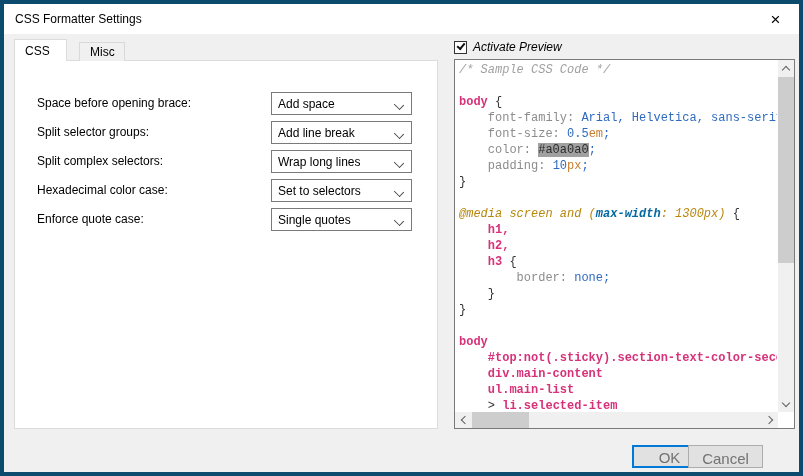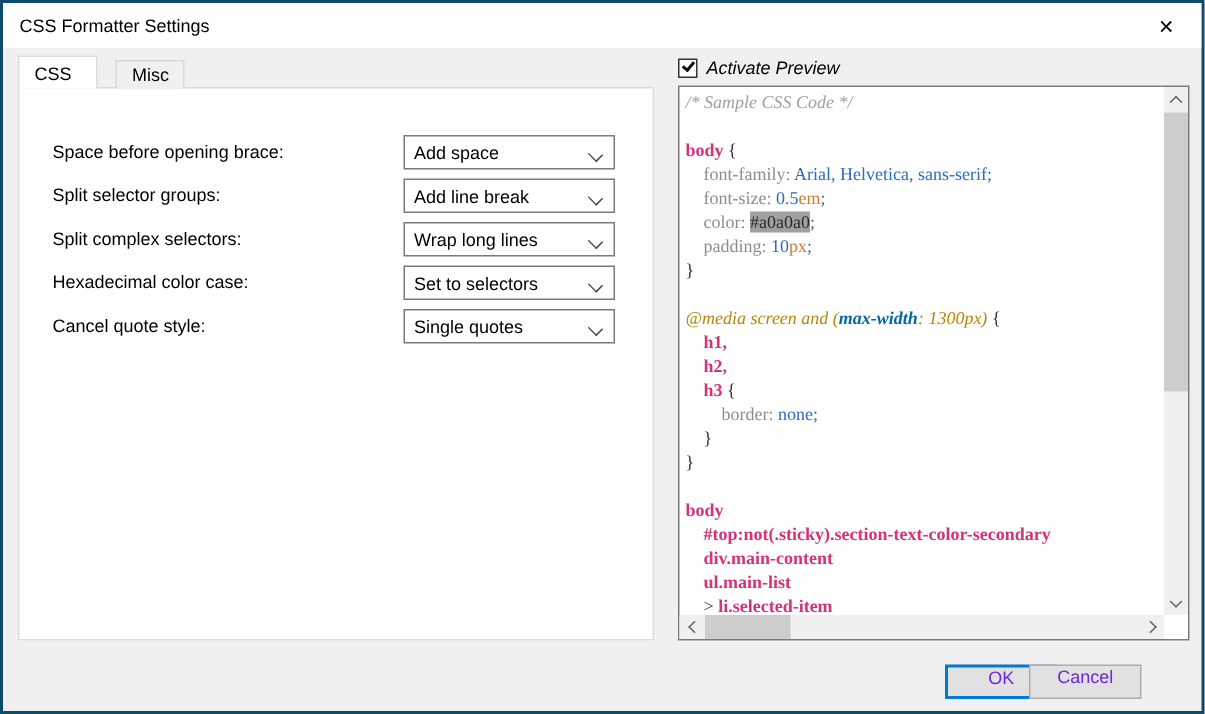--- a/index.html
+++ b/index.html
@@ -5,21 +5,21 @@
   html,body{margin:0;padding:0;}
   body{
     width:803px;height:476px;
     font-family:"Liberation Sans", sans-serif;
     background:#ffffff;
     position:relative;
     -webkit-font-smoothing:antialiased;
   }
   .dialog{
     position:absolute;left:0;top:0;width:803px;height:476px;
-    box-sizing:border-box;border:2px solid #0c4a6e;background:#f0f0f0;overflow:hidden;
+    box-sizing:border-box;border:4px solid #0c4a6e;background:#f0f0f0;overflow:hidden;
   }
   
   .titlebar{position:absolute;left:0;top:0;right:0;height:30px;background:#ffffff;}
   .title{position:absolute;left:11px;top:8px;font-size:12px;color:#000;}
   .close-btn{
     position:absolute;right:1px;top:1px;width:45px;height:28px;
     display:flex;align-items:center;justify-content:center;
     font-size:17px;color:#000;cursor:default;line-height:1;
   }
   
@@ -64,21 +64,21 @@
     content:"";position:absolute;left:2px;top:1px;width:6px;height:3px;
     border-left:2px solid #111;border-bottom:2px solid #111;transform:rotate(-50deg);
   }
   .checkbox-label{font-size:12px;color:#000;margin-left:6px;font-style:italic;}
   .codebox{
     position:absolute;left:450px;top:55px;width:341px;height:370px;
     box-sizing:border-box;border:1px solid #7a7a7a;background:#fff;z-index:2;
   }
   .code-content{
     position:absolute;left:0;top:0;right:17px;bottom:17px;overflow:hidden;
-    font-family:Liberation Serif, serif;font-size:12px;line-height:16px;
+    font-family:Liberation Mono, monospace;font-size:12px;line-height:16px;
     padding:2px 0 0 4px;white-space:pre;color:#333;
   }
   .code-line{height:16px;}
   .tk-cm{color:#a0a0a0;font-style:italic;}
   .tk-sel{color:#d6327a;font-weight:bold;}
   .tk-pn{color:#333;}
   .tk-pr{color:#8c8c8c;}
   .tk-vl{color:#2e6bc0;}
   .tk-un{color:#c87d2e;}
   .tk-at{color:#b8860b;font-style:italic;}
@@ -94,22 +94,22 @@
     position:absolute;left:5px;top:5px;width:5px;height:5px;display:block;
     border-right:1px solid #606060;border-bottom:1px solid #606060;
   }
   .sb-up{top:0;right:0;}      .sb-up i{transform:rotate(-135deg);top:7px;}
   .sb-down{bottom:0;right:0;} .sb-down i{transform:rotate(45deg);top:4px;}
   .sb-left{left:0;top:0;}     .sb-left i{transform:rotate(135deg);left:7px;}
   .sb-right{right:0;top:0;}   .sb-right i{transform:rotate(-45deg);left:4px;}
   
   .btn{
     position:absolute;top:441px;width:75px;height:23px;box-sizing:border-box;
-    font-size:12px;color:#6d28d9;background:#e1e1e1;
-    display:flex;align-items:flex-start;justify-content:center;cursor:default;
+    font-size:15px;color:#737373;background:#e1e1e1;
+    display:flex;align-items:flex-end;justify-content:center;cursor:default;
   }
   .btn-ok{left:628px;border:2px solid #0078d7;}
   .btn-cancel{left:684px;border:1px solid #adadad;}
 </style>
 </head>
 <body>
 
 <div class="dialog">
 
   <div class="titlebar">
@@ -151,21 +151,21 @@
         </div>
       </div>
       <div class="form-row" style="top: 118px;">
         <span class="form-label">Hexadecimal color case:</span>
         <div class="combo">
           <span>Set to selectors</span>
           <span class="chev"></span>
         </div>
       </div>
       <div class="form-row" style="top: 147px;">
-        <span class="form-label">Cancel quote style:</span>
+        <span class="form-label">Enforce quote case:</span>
         <div class="combo">
           <span>Single quotes</span>
           <span class="chev"></span>
         </div>
       </div>
     </div>
 
   <div class="checkbox-row">
     <span class="checkbox checked" id="preview-checkbox"></span>
     <span class="checkbox-label">Activate Preview</span>

